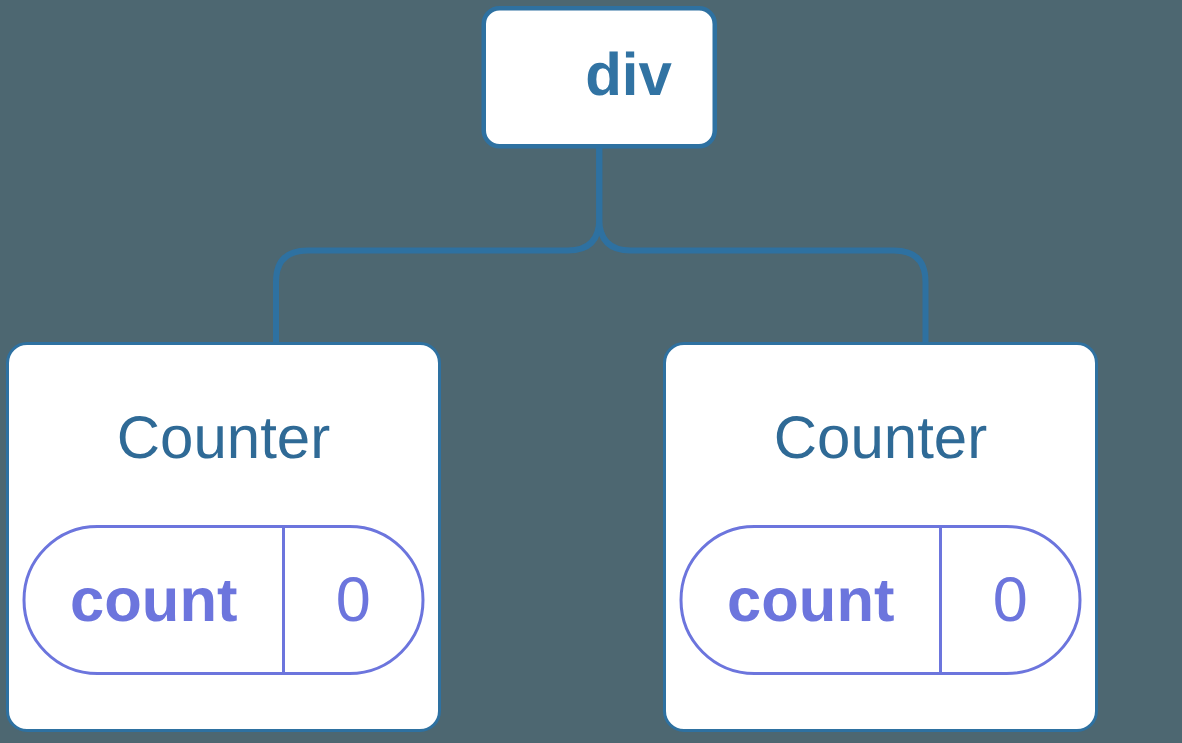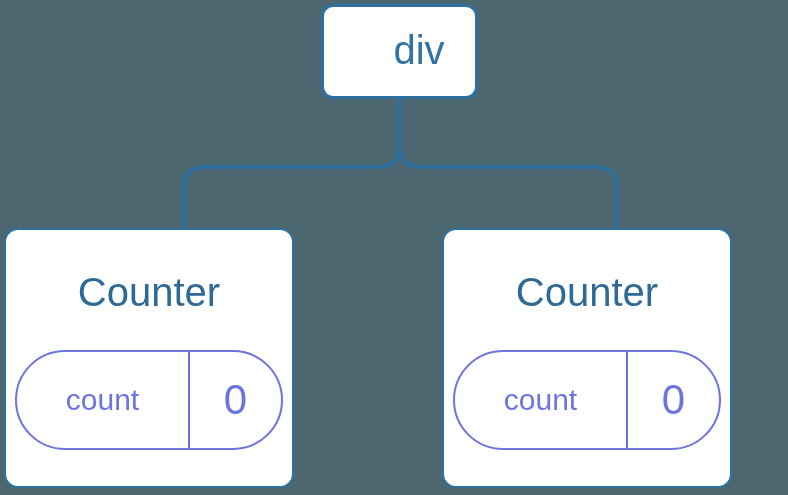--- a/index.html
+++ b/index.html
@@ -42,21 +42,21 @@
     width: 157px; height: 95px;
     border-width: 3px;
     border-radius: 12px;
     display: flex;
     align-items: center;
     justify-content: center;
   }
   .root-label {
     color: var(--root-text);
     font-size: 40px;
-    font-weight: 400;
+    font-weight: 700;
     line-height: 1;
     padding-bottom: 4px;
     margin-left: 39px;
   }
   .counter-node {
     width: 290px; height: 260px;
     top: 228px;
     border-radius: 14px;
   }
   .counter-node.left  { left: 4px; }
@@ -81,22 +81,23 @@
     border-radius: 50px;
     display: flex;
     overflow: hidden;
     color: var(--state-purple);
   }
   .state-key-cell {
     flex: 1;
     display: flex;
     align-items: center;
     justify-content: center;
-    font-size: 30px;
+    font-size: 41px;
     line-height: 1;
+    font-weight: bold;
   }
   .state-value-cell {
     width: 93px;
     border-left: 2px solid var(--state-purple);
     display: flex;
     align-items: center;
     justify-content: center;
     font-size: 42px;
     line-height: 1;
   }

